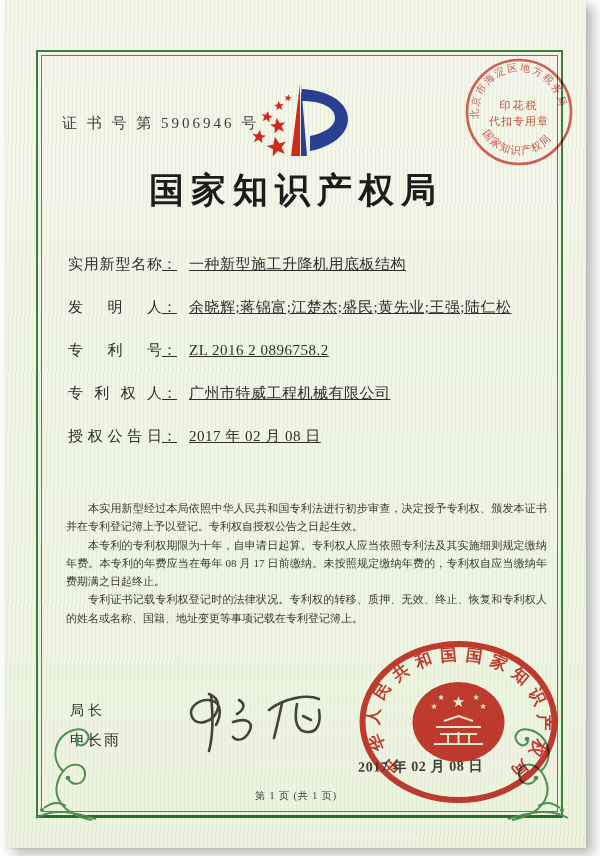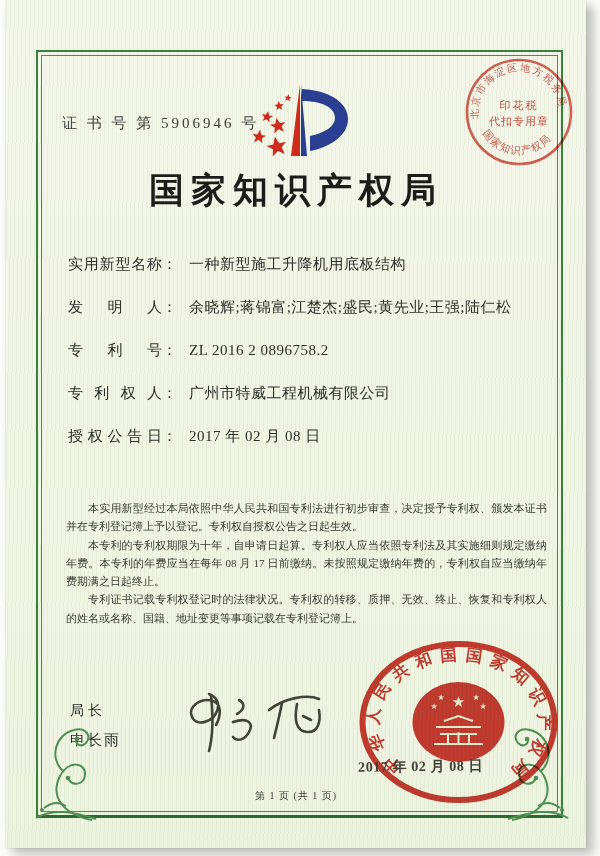--- a/index.html
+++ b/index.html
@@ -27,21 +27,21 @@
     position:absolute;left:56px;top:86px;
     font-size:15px;color:#3d3d3b;letter-spacing:3px;margin-top:28px;
   }
   .logo{position:absolute;left:238px;top:74px;}
   .title{
     position:absolute;left:0;top:167px;width:100%;
     text-align:center;font-size:35px;font-weight:bold;color:#1c1c1a;
     letter-spacing:7px;
   }
   .fields{position:absolute;left:62px;top:256px;width:485px;font-size:15px;color:#2e2e2a;}
-  .frow{margin-bottom:27px;white-space:nowrap;height:16px;line-height:16px;}
+  .frow{margin-bottom:27px;white-space:nowrap;height:16px;line-height:16px;text-decoration:underline;}
   .flabel{display:inline-block;width:94px;text-align:justify;text-align-last:justify;}
   .fvalue{padding-left:12px;letter-spacing:.5px;}
   .paras{
     position:absolute;left:60px;top:499px;width:481px;
     font-size:11px;line-height:18.3px;color:#3a3a33;text-align:justify;
   }
   .paras p{margin:0;text-indent:2em;}
   .issuer-title{position:absolute;left:64px;top:702px;font-size:14px;letter-spacing:4px;color:#2e2e2a;}
   .issuer-name{position:absolute;left:64px;top:731px;font-size:15px;letter-spacing:2px;color:#2e2e2a;}
   .signature{position:absolute;left:163px;top:680px;z-index:8;}

